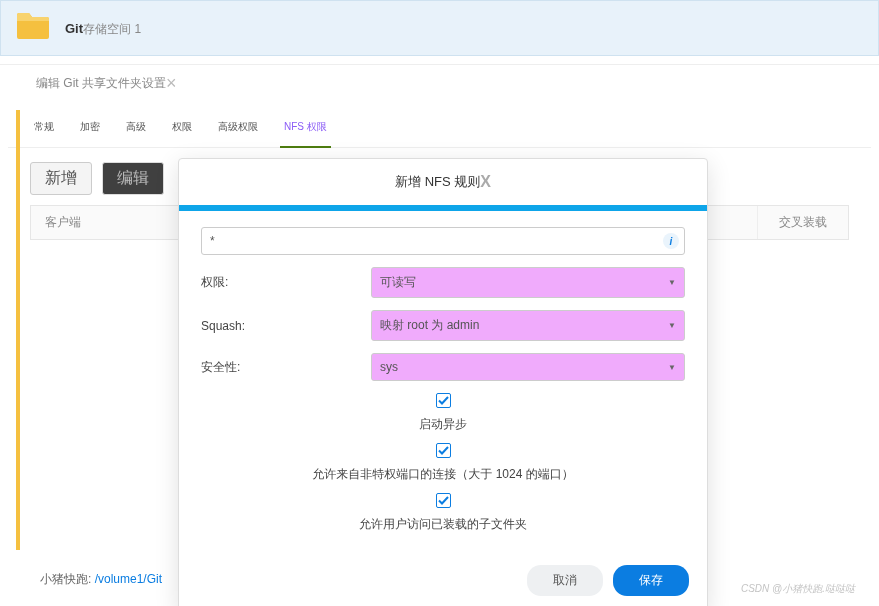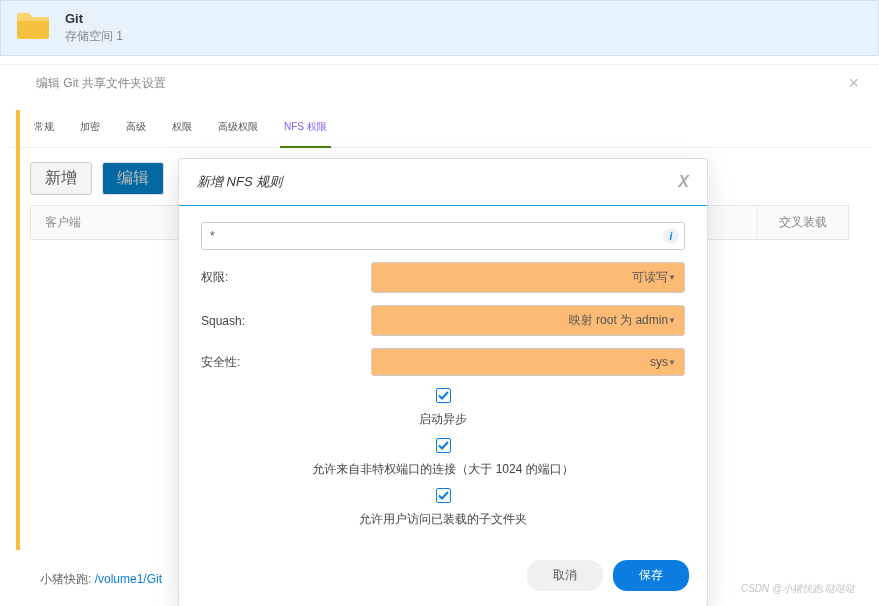--- a/index.html
+++ b/index.html
@@ -1,58 +1,58 @@
 <!DOCTYPE html>
 <html><head>
   <meta charset="utf-8">
   <style>
     * { box-sizing: border-box; margin: 0; padding: 0; font-family: "Microsoft YaHei", Arial, sans-serif; }
     body { width: 879px; height: 606px; background: #fff; position: relative; overflow: hidden; }
     
     .header-bar { background: #e8f2fa; border: 1px solid #cfe2f0; padding: 10px 14px; display: flex; align-items: center; gap: 14px; }
     .folder-icon svg { width: 36px; height: 30px; }
-    .header-text { display: flex; flex-direction: column; }
+    .header-text { display: flex; flex-direction: row; align-items: center; }
     .header-title { font-size: 13px; font-weight: bold; color: #333; }
     .header-subtitle { font-size: 12px; color: #888; margin-top: 2px; }
     
     .panel { margin-top: 8px; border-top: 1px solid #eee; padding: 0 8px; }
-    .panel-top { display: flex; align-items: center; justify-content: space-between; padding: 8px 4px; }
+    .panel-top { display: flex; align-items: center; padding: 8px 4px; }
     .panel-title { font-size: 12px; color: #888; padding-left: 24px; }
     .panel-close { font-size: 18px; color: #bbb; cursor: pointer; padding-right: 8px; }
     
     .lefttab { position: absolute; left: 16px; top: 110px; width: 6px; border-left: 4px solid #f5c03f; height: 440px; pointer-events: none; }
     
     .tabs { display: flex; gap: 18px; padding: 10px 22px 0 22px; border-bottom: 1px solid #eee; }
     .tab { font-size: 10px; color: #555; padding: 8px 4px 12px 4px; cursor: pointer; }
     .tab.active { color: #8b5cf6; border-bottom: 2px solid #4d7c0f; margin-bottom: -1px; }
     
     .toolbar { display: flex; gap: 10px; padding: 14px 22px 10px 22px; }
     .tool-btn { border: 1px solid #ccc; background: #f4f4f4; color: #555; font-size: 16px; padding: 5px 14px; border-radius: 3px; cursor: pointer; }
-    .tool-btn.disabled { color: #bbb; border-color: #ddd; background: #0369a1; }
+    .tool-btn.disabled { color: #bbb; border-color: #ddd; background: #404040; }
     
     .grid-head { display: flex; border: 1px solid #e6e6e6; background: #fafafa; margin: 0 22px; }
     .col { font-size: 12px; color: #888; padding: 8px 14px; }
     .col.client { flex: 1; border-right: 1px solid #eee; }
     .col.cross { width: 90px; text-align: center; }
     
     .mount-path { position: absolute; left: 40px; bottom: 18px; font-size: 12px; color: #666; }
     .mount-path .link { color: #0b7de1; }
     
     .modal-backdrop { position: absolute; inset: 0; }
     .modal { position: absolute; left: 178px; top: 158px; width: 530px; background: #fff; border: 1px solid #ddd; border-radius: 4px; box-shadow: 0 6px 24px rgba(0,0,0,0.12); }
-    .modal-head { display: flex; justify-content: space-between; align-items: center; padding: 14px 18px; border-bottom: 1px solid #0ea5e9; font-style: italic; }
+    .modal-head { display: flex; justify-content: center; align-items: center; padding: 14px 18px; border-bottom: 6px solid #0ea5e9; }
     .modal-title { font-size: 13px; color: #333; font-weight: 500; }
     .modal-close { font-size: 16px; color: #aaa; cursor: pointer; font-weight: bold; }
     .modal-body { padding: 16px 22px 8px 22px; }
     .row { display: flex; align-items: center; margin-bottom: 12px; }
     .row-label { width: 170px; font-size: 12px; color: #444; }
     .row-ctrl { flex: 1; position: relative; }
     .text-input { width: 100%; border: 1px solid #ccc; border-radius: 3px; padding: 6px 28px 6px 8px; font-size: 12px; color: #555; }
     .info-badge { position: absolute; right: 6px; top: 50%; transform: translateY(-50%); width: 16px; height: 16px; border-radius: 50%; background: #eaf4fc; color: #0b7de1; font-size: 10px; display: flex; align-items: center; justify-content: center; font-weight: bold; font-style: italic; }
-    .select { width: 100%; border: 1px solid #ccc; border-radius: 3px; padding: 6px 8px; font-size: 12px; color: #555; background: #fdba74; display: flex; justify-content: flex-end; align-items: center; cursor: pointer; }
+    .select { width: 100%; border: 1px solid #ccc; border-radius: 3px; padding: 6px 8px; font-size: 12px; color: #555; background: #f0abfc; display: flex; justify-content: space-between; align-items: center; cursor: pointer; }
     .caret { font-size: 8px; color: #666; }
     .check-row { display: flex; align-items: center; gap: 8px; font-size: 12px; color: #444; margin: 10px 0 10px 0; flex-direction: column; }
     .checkbox { width: 15px; height: 15px; border: 1.5px solid #0b7de1; border-radius: 2px; display: flex; align-items: center; justify-content: center; background: #fff; }
     .checkbox svg { width: 11px; height: 9px; }
     .modal-foot { display: flex; justify-content: flex-end; gap: 10px; padding: 14px 18px 16px 18px; }
     .btn { border: none; font-size: 12px; padding: 7px 26px; border-radius: 14px; cursor: pointer; }
     .btn-cancel { background: #eef0f2; color: #555; }
     .btn-save { background: #0b7de1; color: #fff; }
     
     .watermark { position: absolute; right: 24px; bottom: 10px; font-size: 10px; color: rgba(120,120,120,0.45); font-style: italic; }

